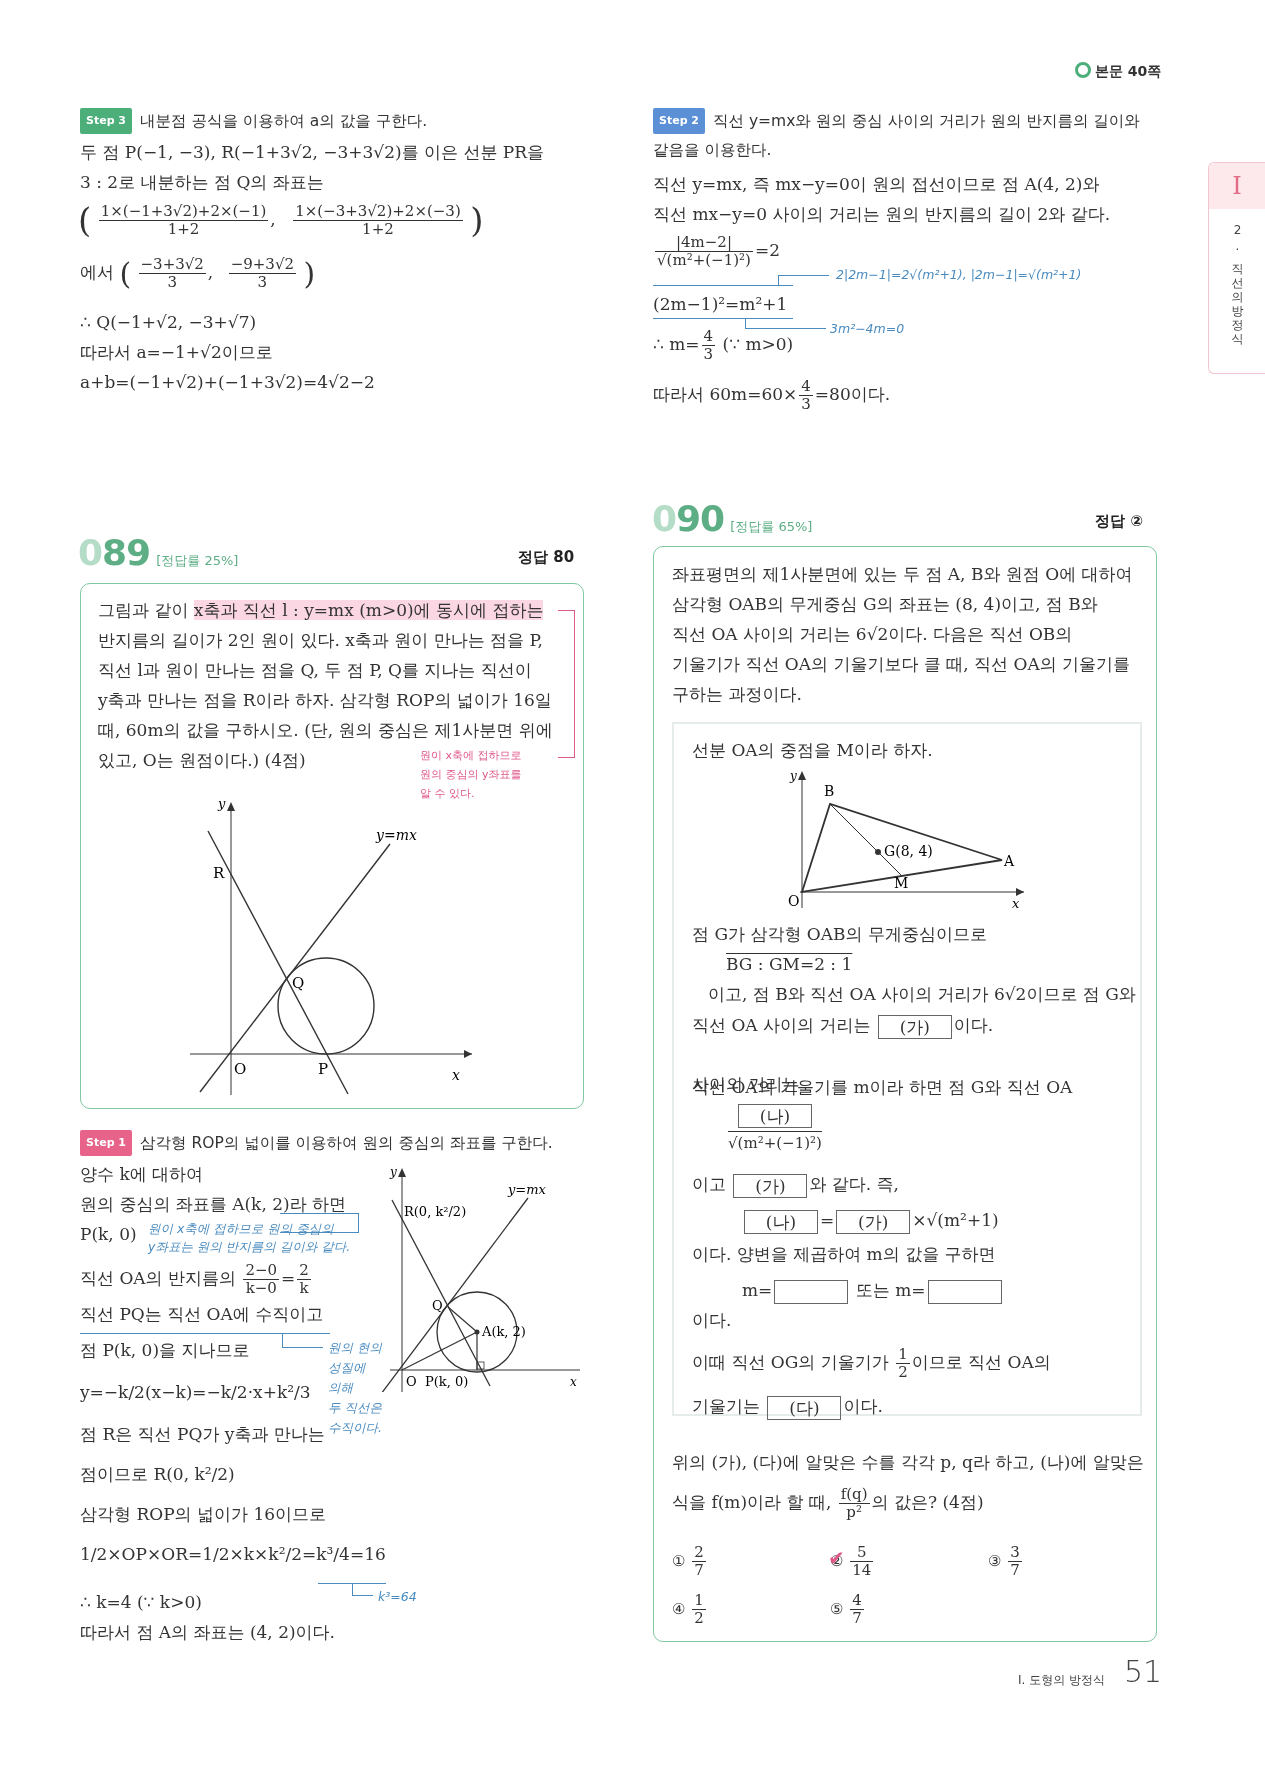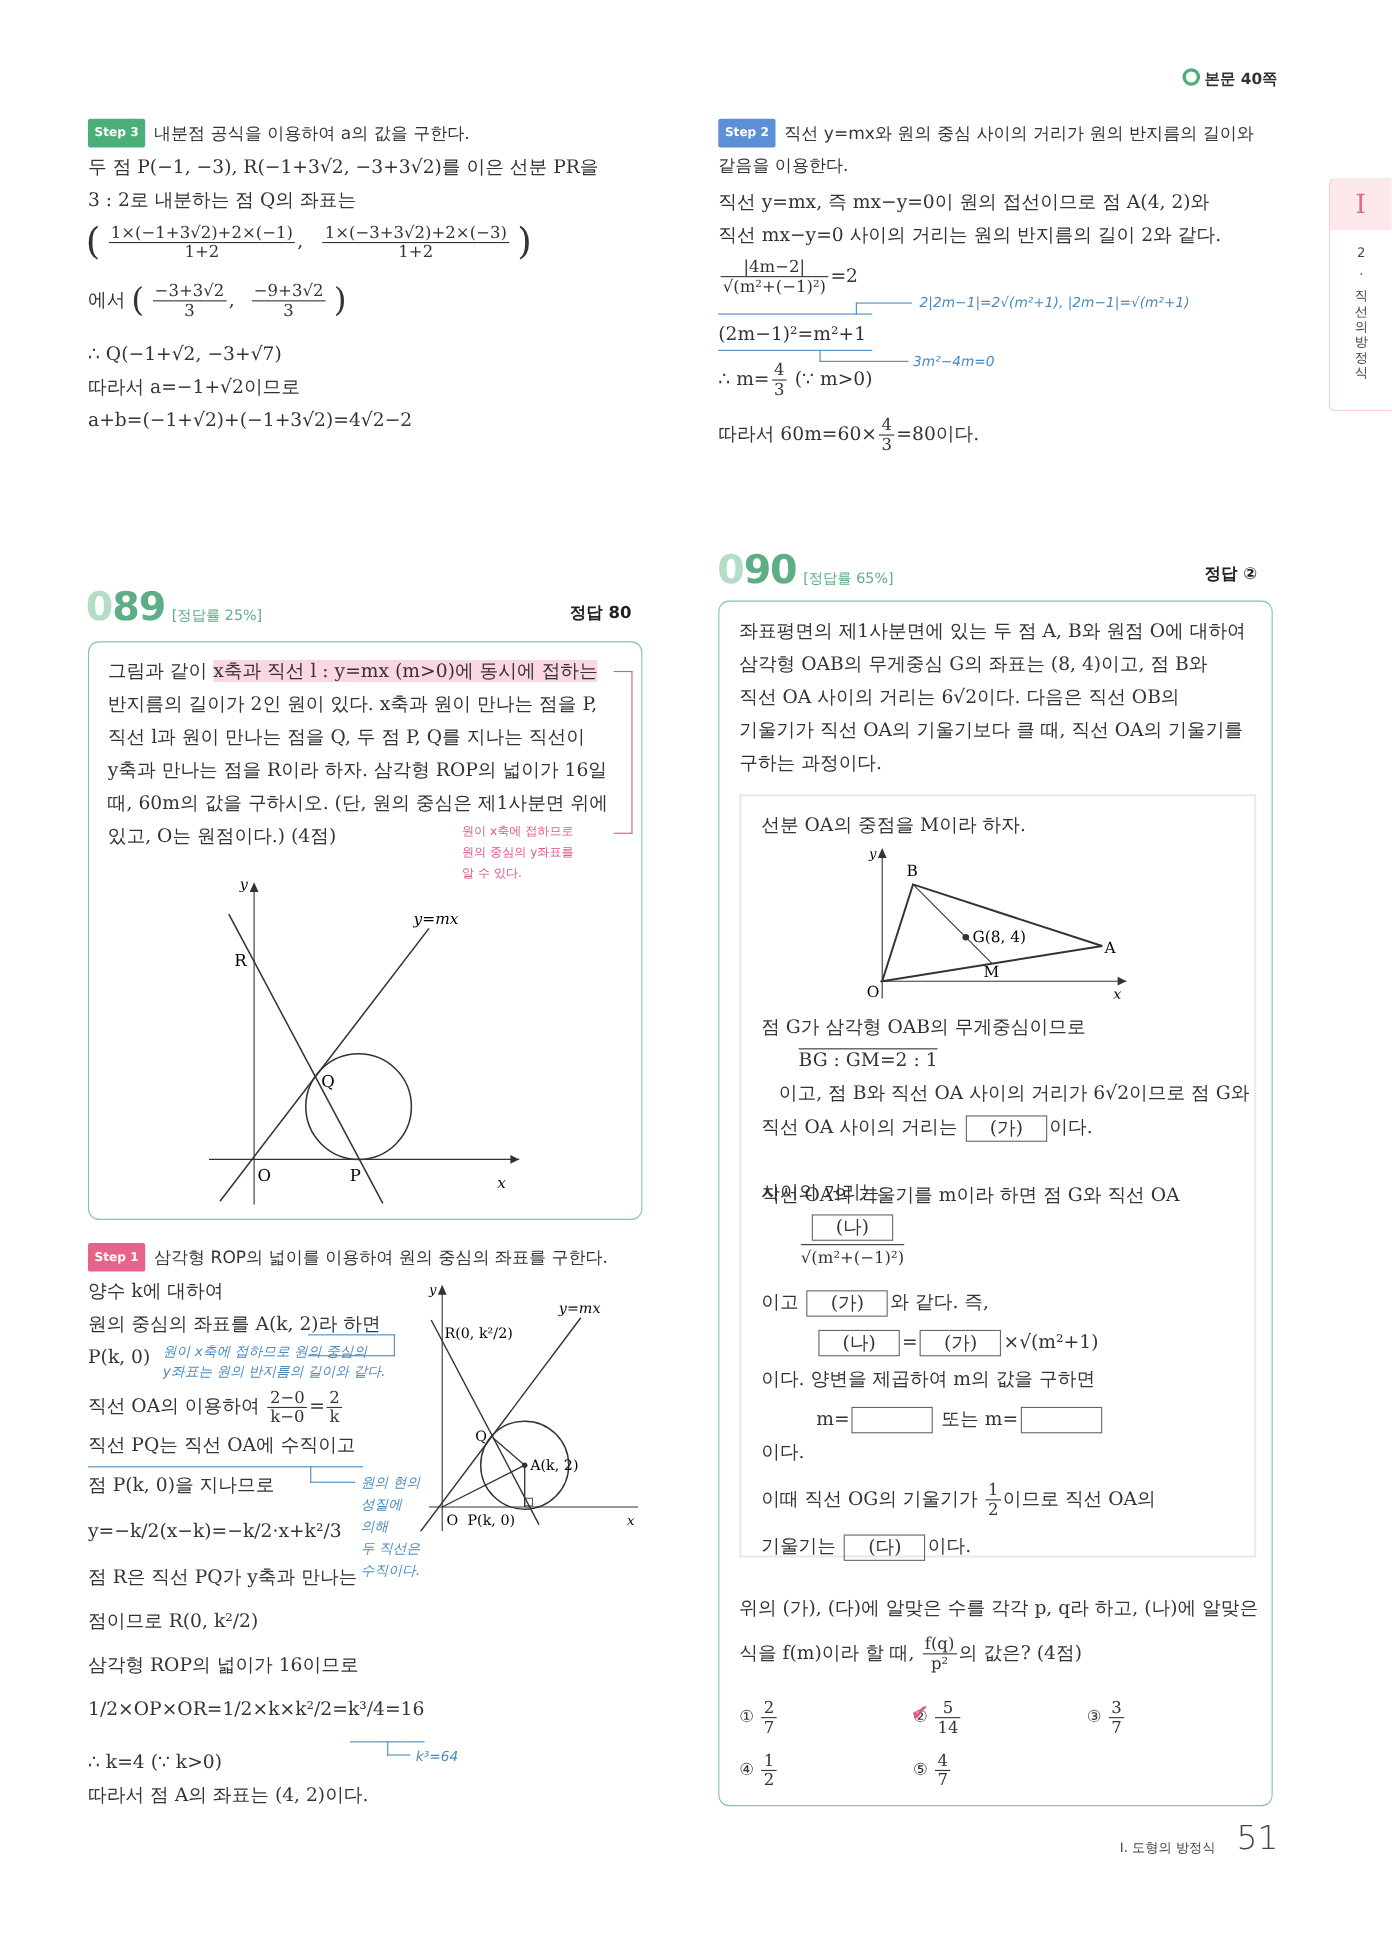--- a/index.html
+++ b/index.html
@@ -135,21 +135,21 @@
 </div>
 <div class="line" style="left:80px;top:1162px;">양수 k에 대하여</div>
 <div class="line" style="left:80px;top:1192px;">원의 중심의 좌표를 A(k, 2)라 하면</div>
 <div class="line" style="left:80px;top:1222px;">P(k, 0)</div>
 <div class="abs note-blue" style="left:148px;top:1220px;">
   <div>원이 x축에 접하므로 원의 중심의</div>
     <div>y좌표는 원의 반지름의 길이와 같다.</div>
 </div>
 <div class="abs" style="left:280px;top:1213px;width:78px;height:18px;border-top:1px solid #4a8bbf;border-right:1px solid #4a8bbf;border-bottom:1px solid #4a8bbf;"></div>
 <div class="line" style="left:80px;top:1262px;line-height:normal;">
-  <span>직선 OA의 이용하여</span> <span class="frac"><span class="n">2−0</span><span class="d">k−0</span></span><span>=</span><span class="frac"><span class="n">2</span><span class="d">k</span></span>
+  <span>직선 OA의 반지름의</span> <span class="frac"><span class="n">2−0</span><span class="d">k−0</span></span><span>=</span><span class="frac"><span class="n">2</span><span class="d">k</span></span>
 </div>
 <div class="line" style="left:80px;top:1302px;">직선 PQ는 직선 OA에 수직이고</div>
 <div class="abs" style="left:80px;top:1333px;width:250px;border-top:1.5px solid #4a8bbf;"></div>
 <div class="abs" style="left:282px;top:1333px;width:40px;height:14px;border-left:1px solid #4a8bbf;border-bottom:1px solid #4a8bbf;"></div>
 <div class="line" style="left:80px;top:1338px;">점 P(k, 0)을 지나므로</div>
 <div class="abs note-blue" style="left:328px;top:1338px;line-height:20px;">
   <div>원의 현의</div>
     <div>성질에</div>
     <div>의해</div>
     <div>두 직선은</div>

